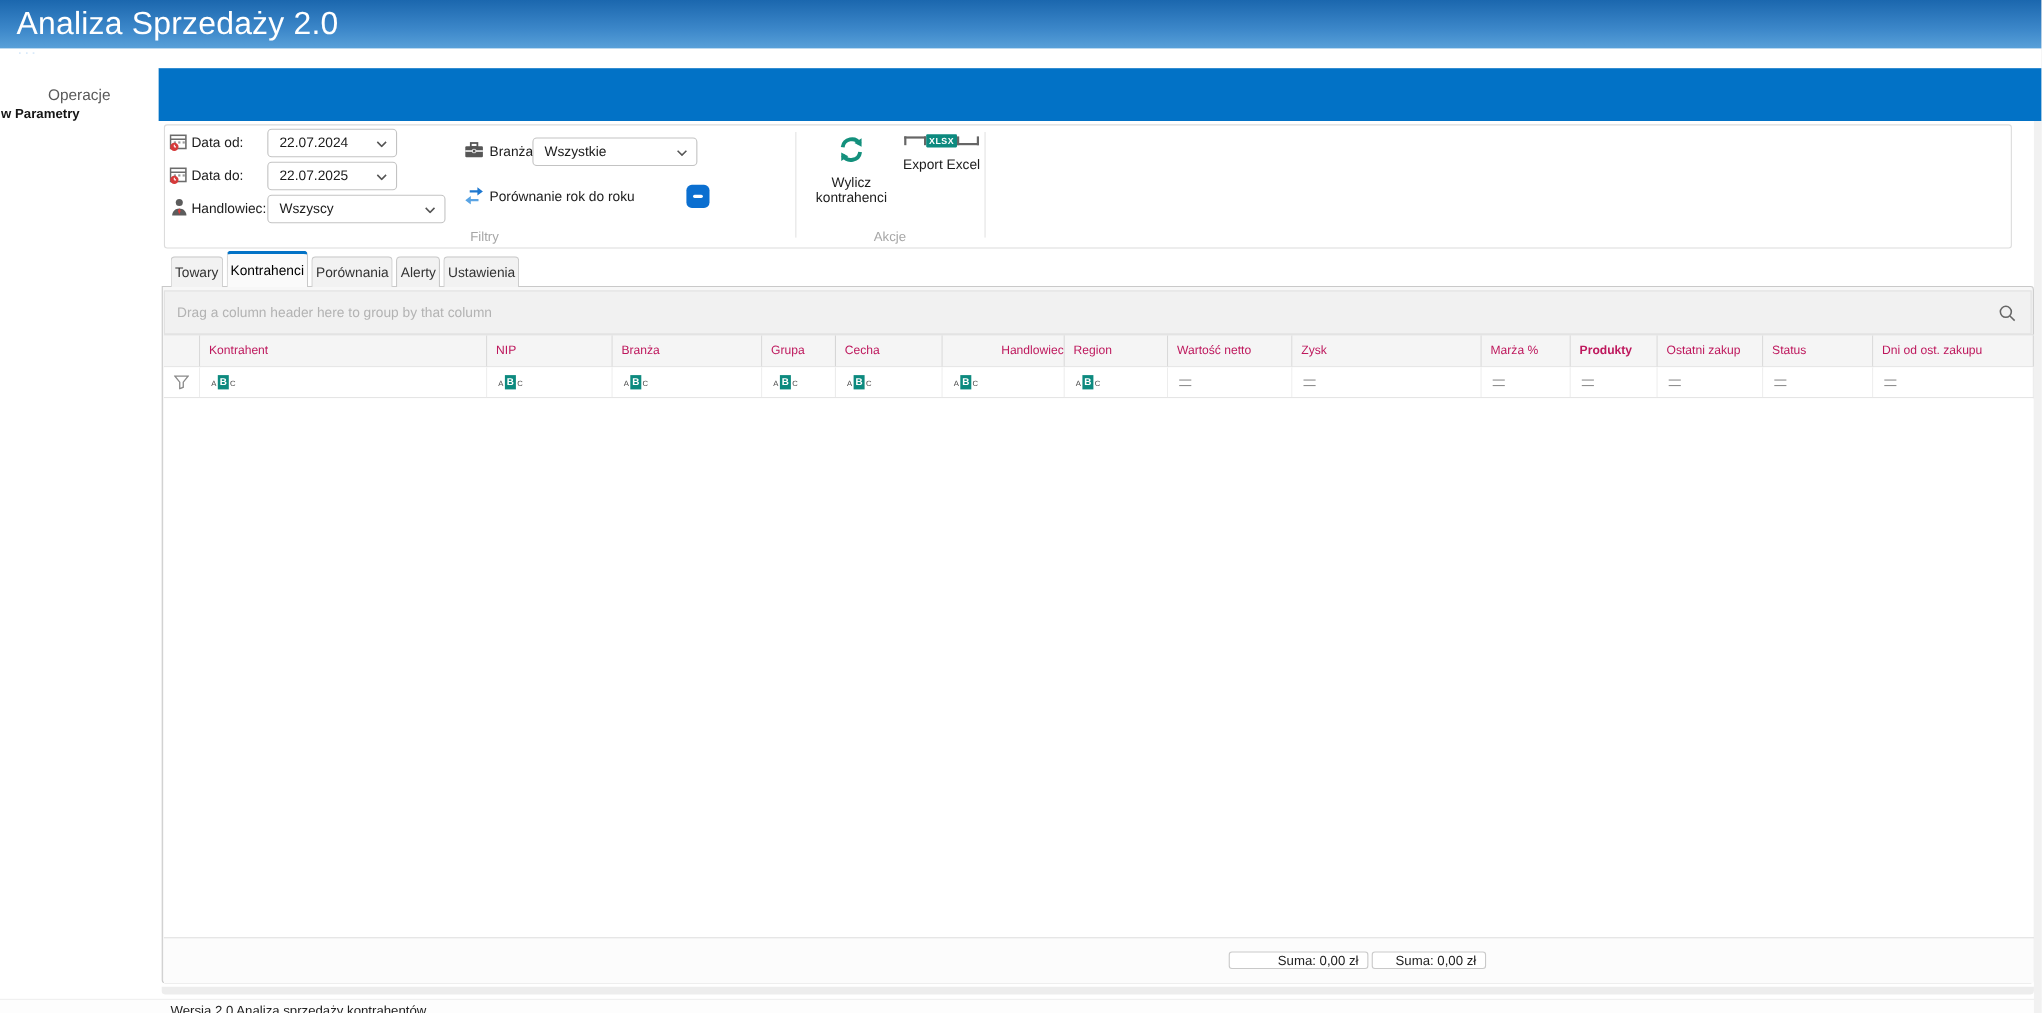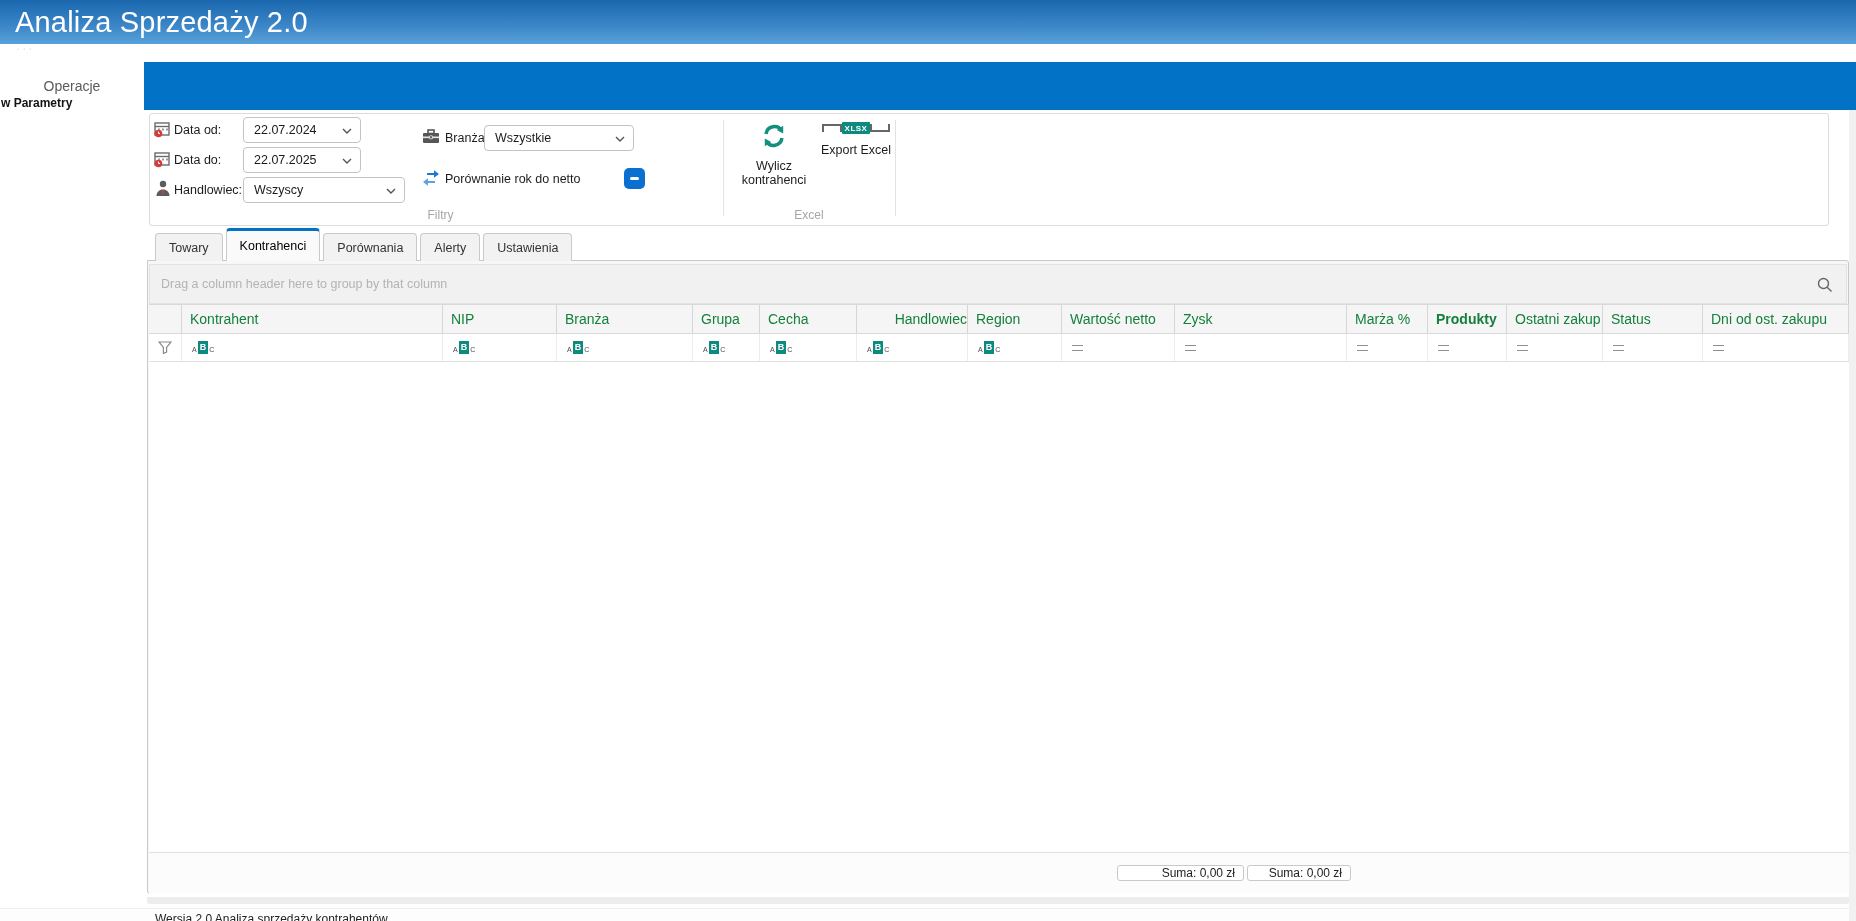--- a/index.html
+++ b/index.html
@@ -26,30 +26,30 @@
   .combo{height:26px;background:#fff;border:1px solid #c3c3c3;border-radius:4px;display:flex;align-items:center;padding:0 26px 0 10px;font-size:12.5px;color:#1a1a1a;white-space:nowrap}
   .combo .chev{position:absolute;right:8px;top:10px}
   .toggle{width:21px;height:21px;background:#0b6fd0;border-radius:5px;display:flex;align-items:center;justify-content:center}
   .toggle .bar{width:9px;height:2.5px;background:#fff;border-radius:2px}
   .ribbon-btn{display:flex;flex-direction:column;align-items:center;color:#1c1c1c;font-size:12.5px;text-align:center;cursor:default}
   .ribbon-btn .cap{margin-top:9px;line-height:14px}
   .xlsx-band{background:#0d8a7f;color:#fff;font-size:8px;font-weight:bold;letter-spacing:.5px;padding:1.5px 3px;border-radius:1px}
 
   
   .tabs{left:147px;top:228px;width:1702px;height:33px;display:flex;align-items:flex-end;padding-left:8px;z-index:3}
-  .tab{margin-top:16px;height:28px;border:1px solid #c9c9c9;border-bottom:none;border-radius:4px 4px 0 0;background:#f2f2f2;display:flex;align-items:center;padding:0 13px;font-size:12.5px;color:#333;margin-right:3px}
+  .tab{margin-top:16px;height:28px;border:1px solid #c9c9c9;border-bottom:none;border-radius:4px 4px 0 0;background:#f2f2f2;display:flex;align-items:center;padding:0 3px;font-size:12.5px;color:#333;margin-right:3px}
   .tab.active{height:33px;background:#fafafa;border-top:3px solid #0272c6;color:#000;position:relative;z-index:4}
 
   
   .page{left:147px;top:260px;width:1702px;height:634px;background:#f7f7f7;border:1px solid #c9c9c9;border-radius:0 3px 3px 3px;z-index:2}
   .grouppanel{left:1px;top:3px;width:1698px;height:40px;background:#f1f1f1;border:1px solid #e2e2e2;display:flex;align-items:center}
   .drag-text{margin-left:11px;font-size:12.5px;color:#b3b3b3}
   .search-btn{position:absolute;right:12px;top:11px;width:18px;height:18px}
   .gridhead{left:1px;top:43px;width:1700px;height:30px;display:flex;border-top:1px solid #d9d9d9;border-bottom:1px solid #d9d9d9;background:#f5f5f5}
-  .h-cell{height:28px;border-right:1px solid #d6d6d6;display:flex;align-items:center;padding-left:8px;font-size:14px;color:#15803d;background:#f5f5f5;flex:none;overflow:hidden;white-space:nowrap}
+  .h-cell{height:28px;border-right:1px solid #d6d6d6;display:flex;align-items:center;padding-left:8px;font-size:11px;color:#be185d;background:#f5f5f5;flex:none;overflow:hidden;white-space:nowrap}
   .gridfilter{left:1px;top:73px;width:1700px;height:28px;display:flex;background:#fff;border-bottom:1px solid #e0e0e0}
   .f-cell{height:27px;border-right:1px solid #ececec;display:flex;align-items:center;padding-left:10px;background:#fff;flex:none}
   .f-cell.center{justify-content:center;padding-left:0}
   .gridbody{left:1px;top:101px;width:1700px;height:490px;background:#fff}
   .abc{display:inline-flex;align-items:flex-end;gap:1px;font-size:7px;color:#474747;line-height:8px}
   .abc .bb{background:#0d8a7f;color:#fff;font-size:9px;font-weight:bold;line-height:10px;padding:1px 2px 2px 2px}
   .eq{width:11px;height:6px;border-top:1.6px solid #8f8f8f;border-bottom:1.6px solid #8f8f8f}
   .sumstrip{left:1px;top:591px;width:1700px;height:42px;background:#fcfcfc;border-top:1px solid #e0e0e0}
   .sumbox{position:absolute;top:12px;height:16px;background:#fff;border:1px solid #c9c9c9;border-radius:3px;display:flex;align-items:center;justify-content:flex-end;padding-right:8px;font-size:12px;color:#222}
 
@@ -137,21 +137,21 @@
       <span>Wszystkie</span>
       <svg class="chev" width="10" height="6" viewBox="0 0 10 6">
           <polyline points="1,1 5,5 9,1" fill="none" stroke="#555" stroke-width="1.4"></polyline>
         </svg>
     </div>
 
     <svg class="abs" style="left:272px;top:56px" width="18" height="16" viewBox="0 0 18 16">
       <path d="M4 6 L11 6 L11 3.2 L16 7 L11 10.8 L11 8 L4 8 Z" fill="#1e78d0" transform="translate(1,-3)"></path>
       <path d="M14 8 L7 8 L7 5.2 L2 9 L7 12.8 L7 10 L14 10 Z" fill="#5aa4e4" transform="translate(-1,3)"></path>
     </svg>
-    <div class="abs rlabel" style="left:295px;top:58px">Porównanie rok do netto</div>
+    <div class="abs rlabel" style="left:295px;top:58px">Porównanie rok do roku</div>
     <div class="abs toggle" style="left:474px;top:54px">
       <div class="bar"></div>
     </div>
 
     <div class="abs vsep" style="left:573px"></div>
     <div class="abs grp-caption" style="left:4px;width:573px">Filtry</div>
 
     <div class="abs ribbon-btn" style="left:580px;top:8px;width:88px">
       <svg width="28" height="28" viewBox="0 0 24 24">
         <path d="M5.2 10.2 A7.2 7.2 0 0 1 18.6 7.6" fill="none" stroke="#13907c" stroke-width="3"></path>
@@ -168,21 +168,21 @@
     <div class="abs ribbon-btn" style="left:668px;top:8px;width:76px">
       <div style="display:flex;flex-direction:row;align-items:center">
         <div style="width:20px;height:8px;border:2px solid #666;border-bottom:none"></div>
         <div class="xlsx-band">XLSX</div>
         <div style="width:20px;height:8px;border:2px solid #666;border-top:none"></div>
       </div>
       <div class="cap">Export Excel</div>
     </div>
 
     <div class="abs vsep" style="left:745px"></div>
-    <div class="abs grp-caption" style="left:573px;width:172px">Excel</div>
+    <div class="abs grp-caption" style="left:573px;width:172px">Akcje</div>
   </div>
 
   <div class="abs tabs">
     <div class="tab">Towary</div>
     <div class="tab active">Kontrahenci</div>
     <div class="tab">Porównania</div>
     <div class="tab">Alerty</div>
     <div class="tab">Ustawienia</div>
   </div>
 

